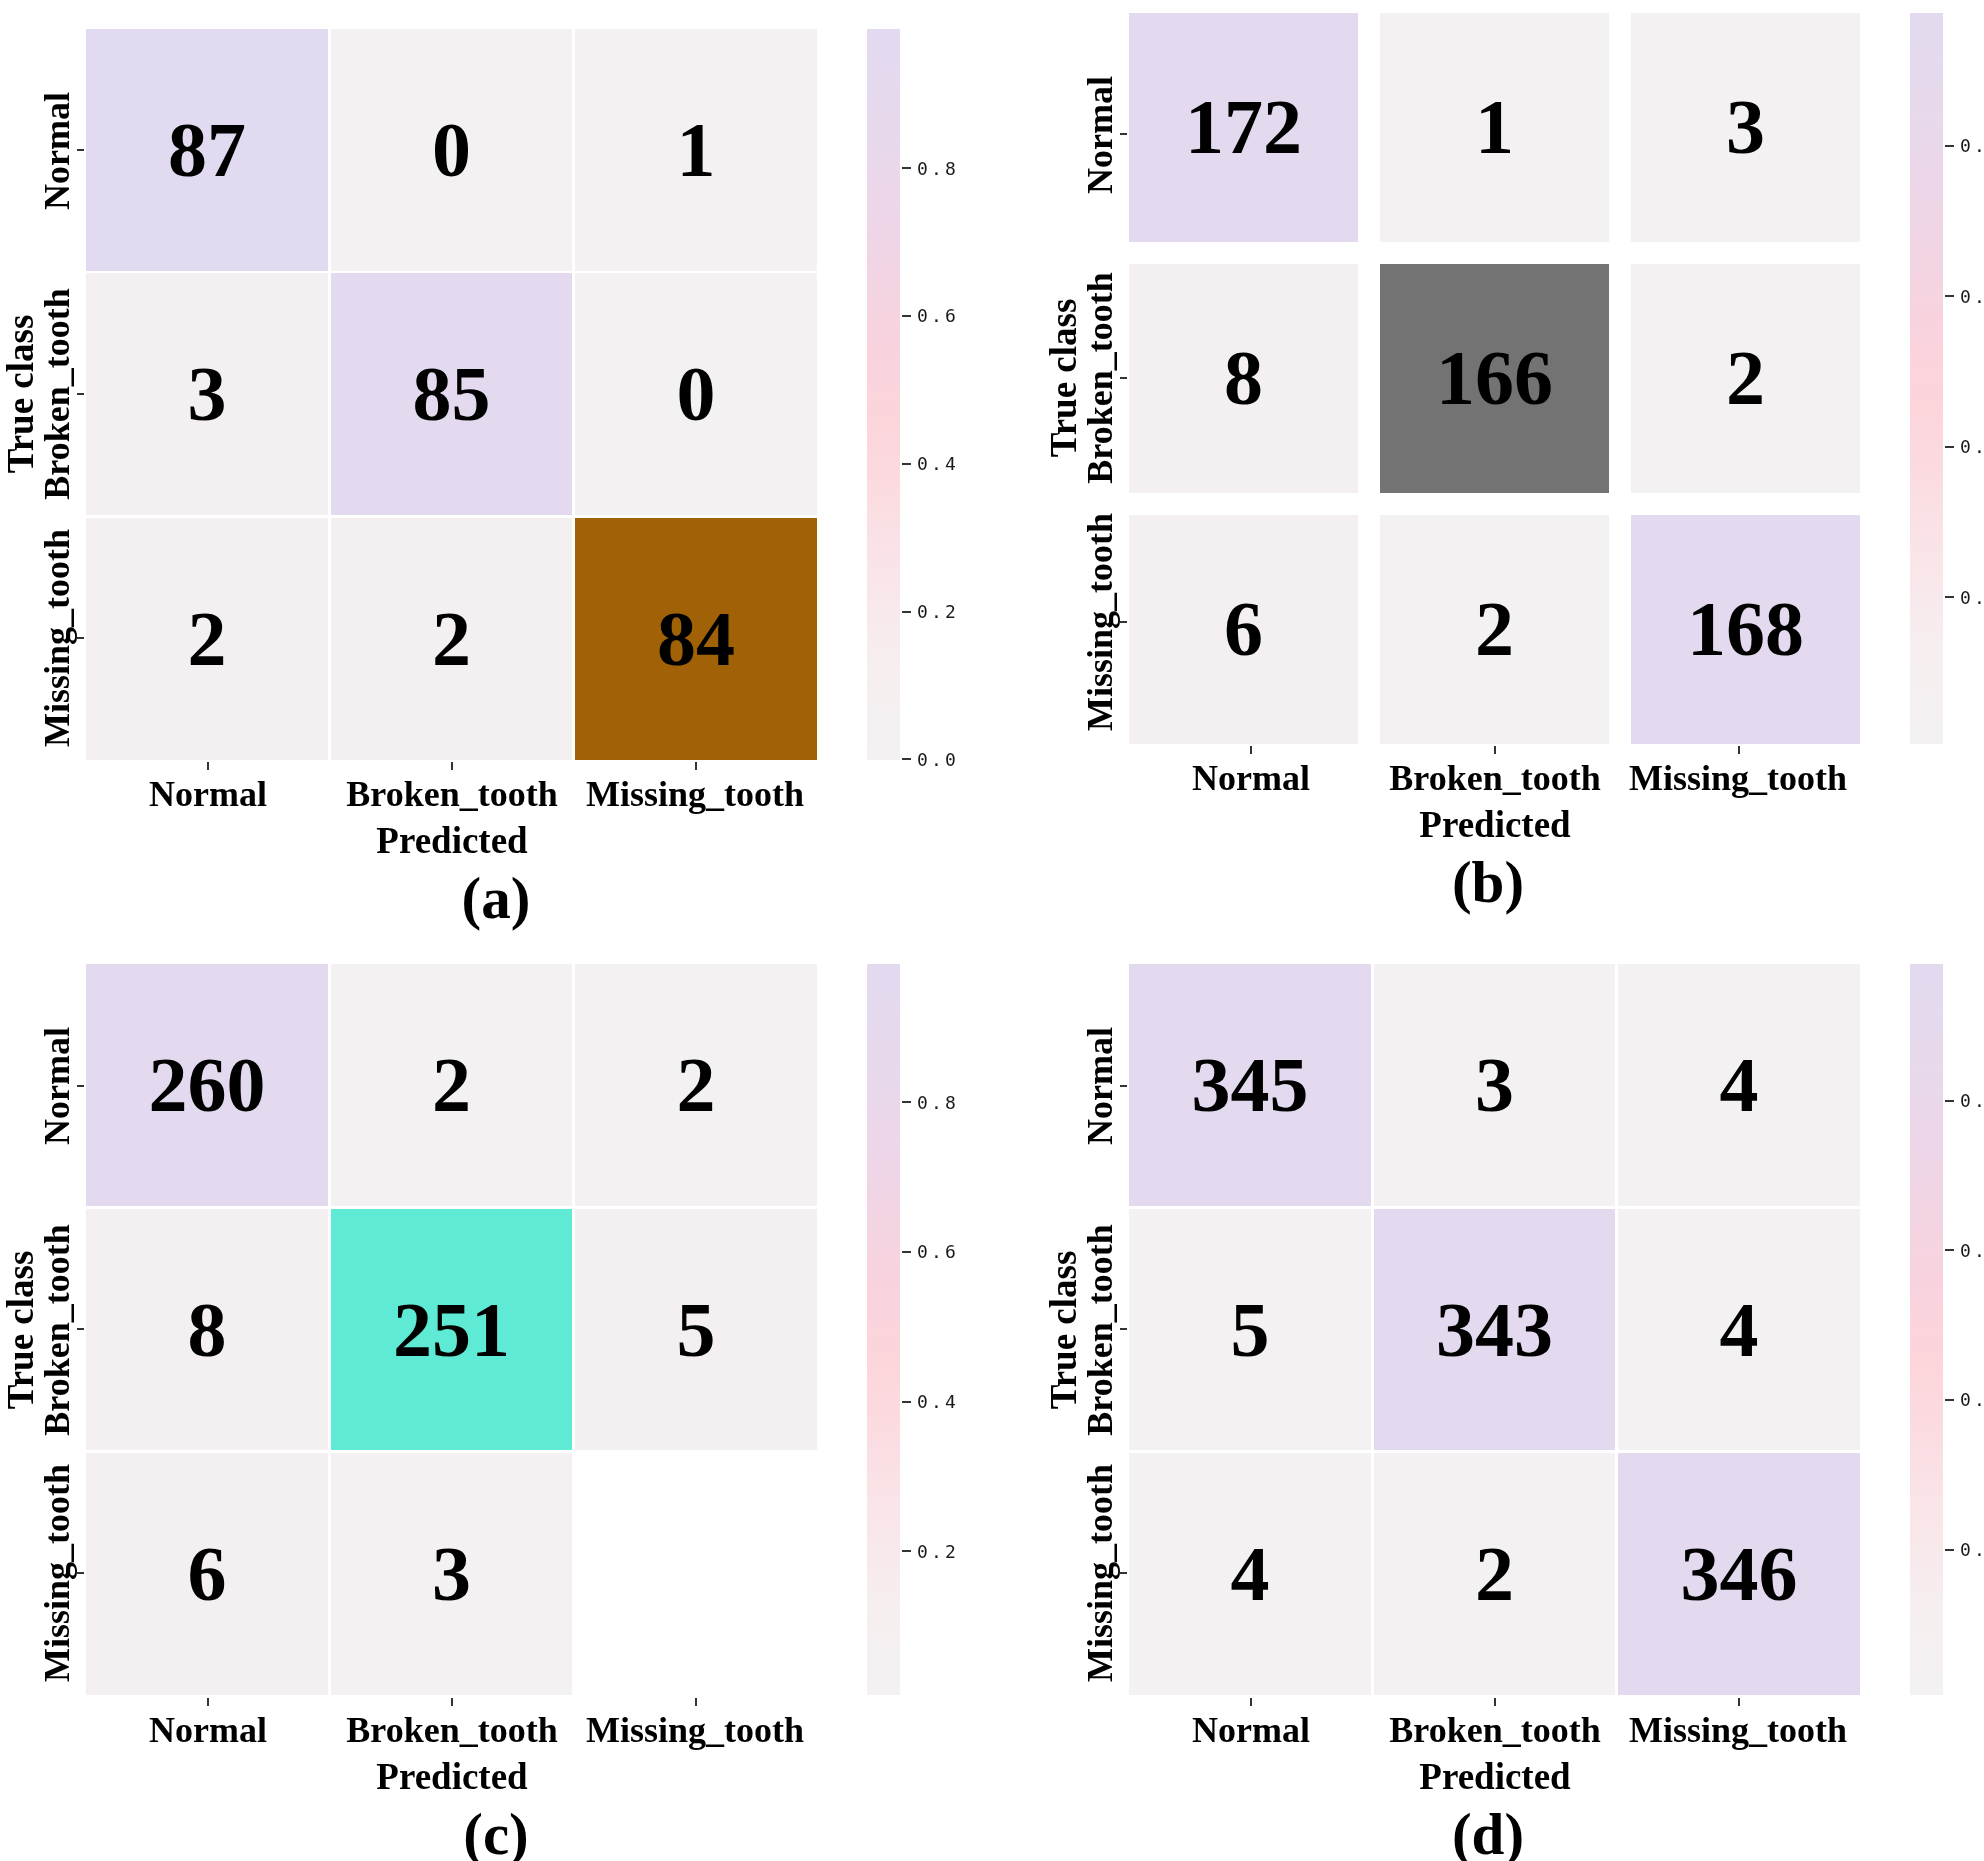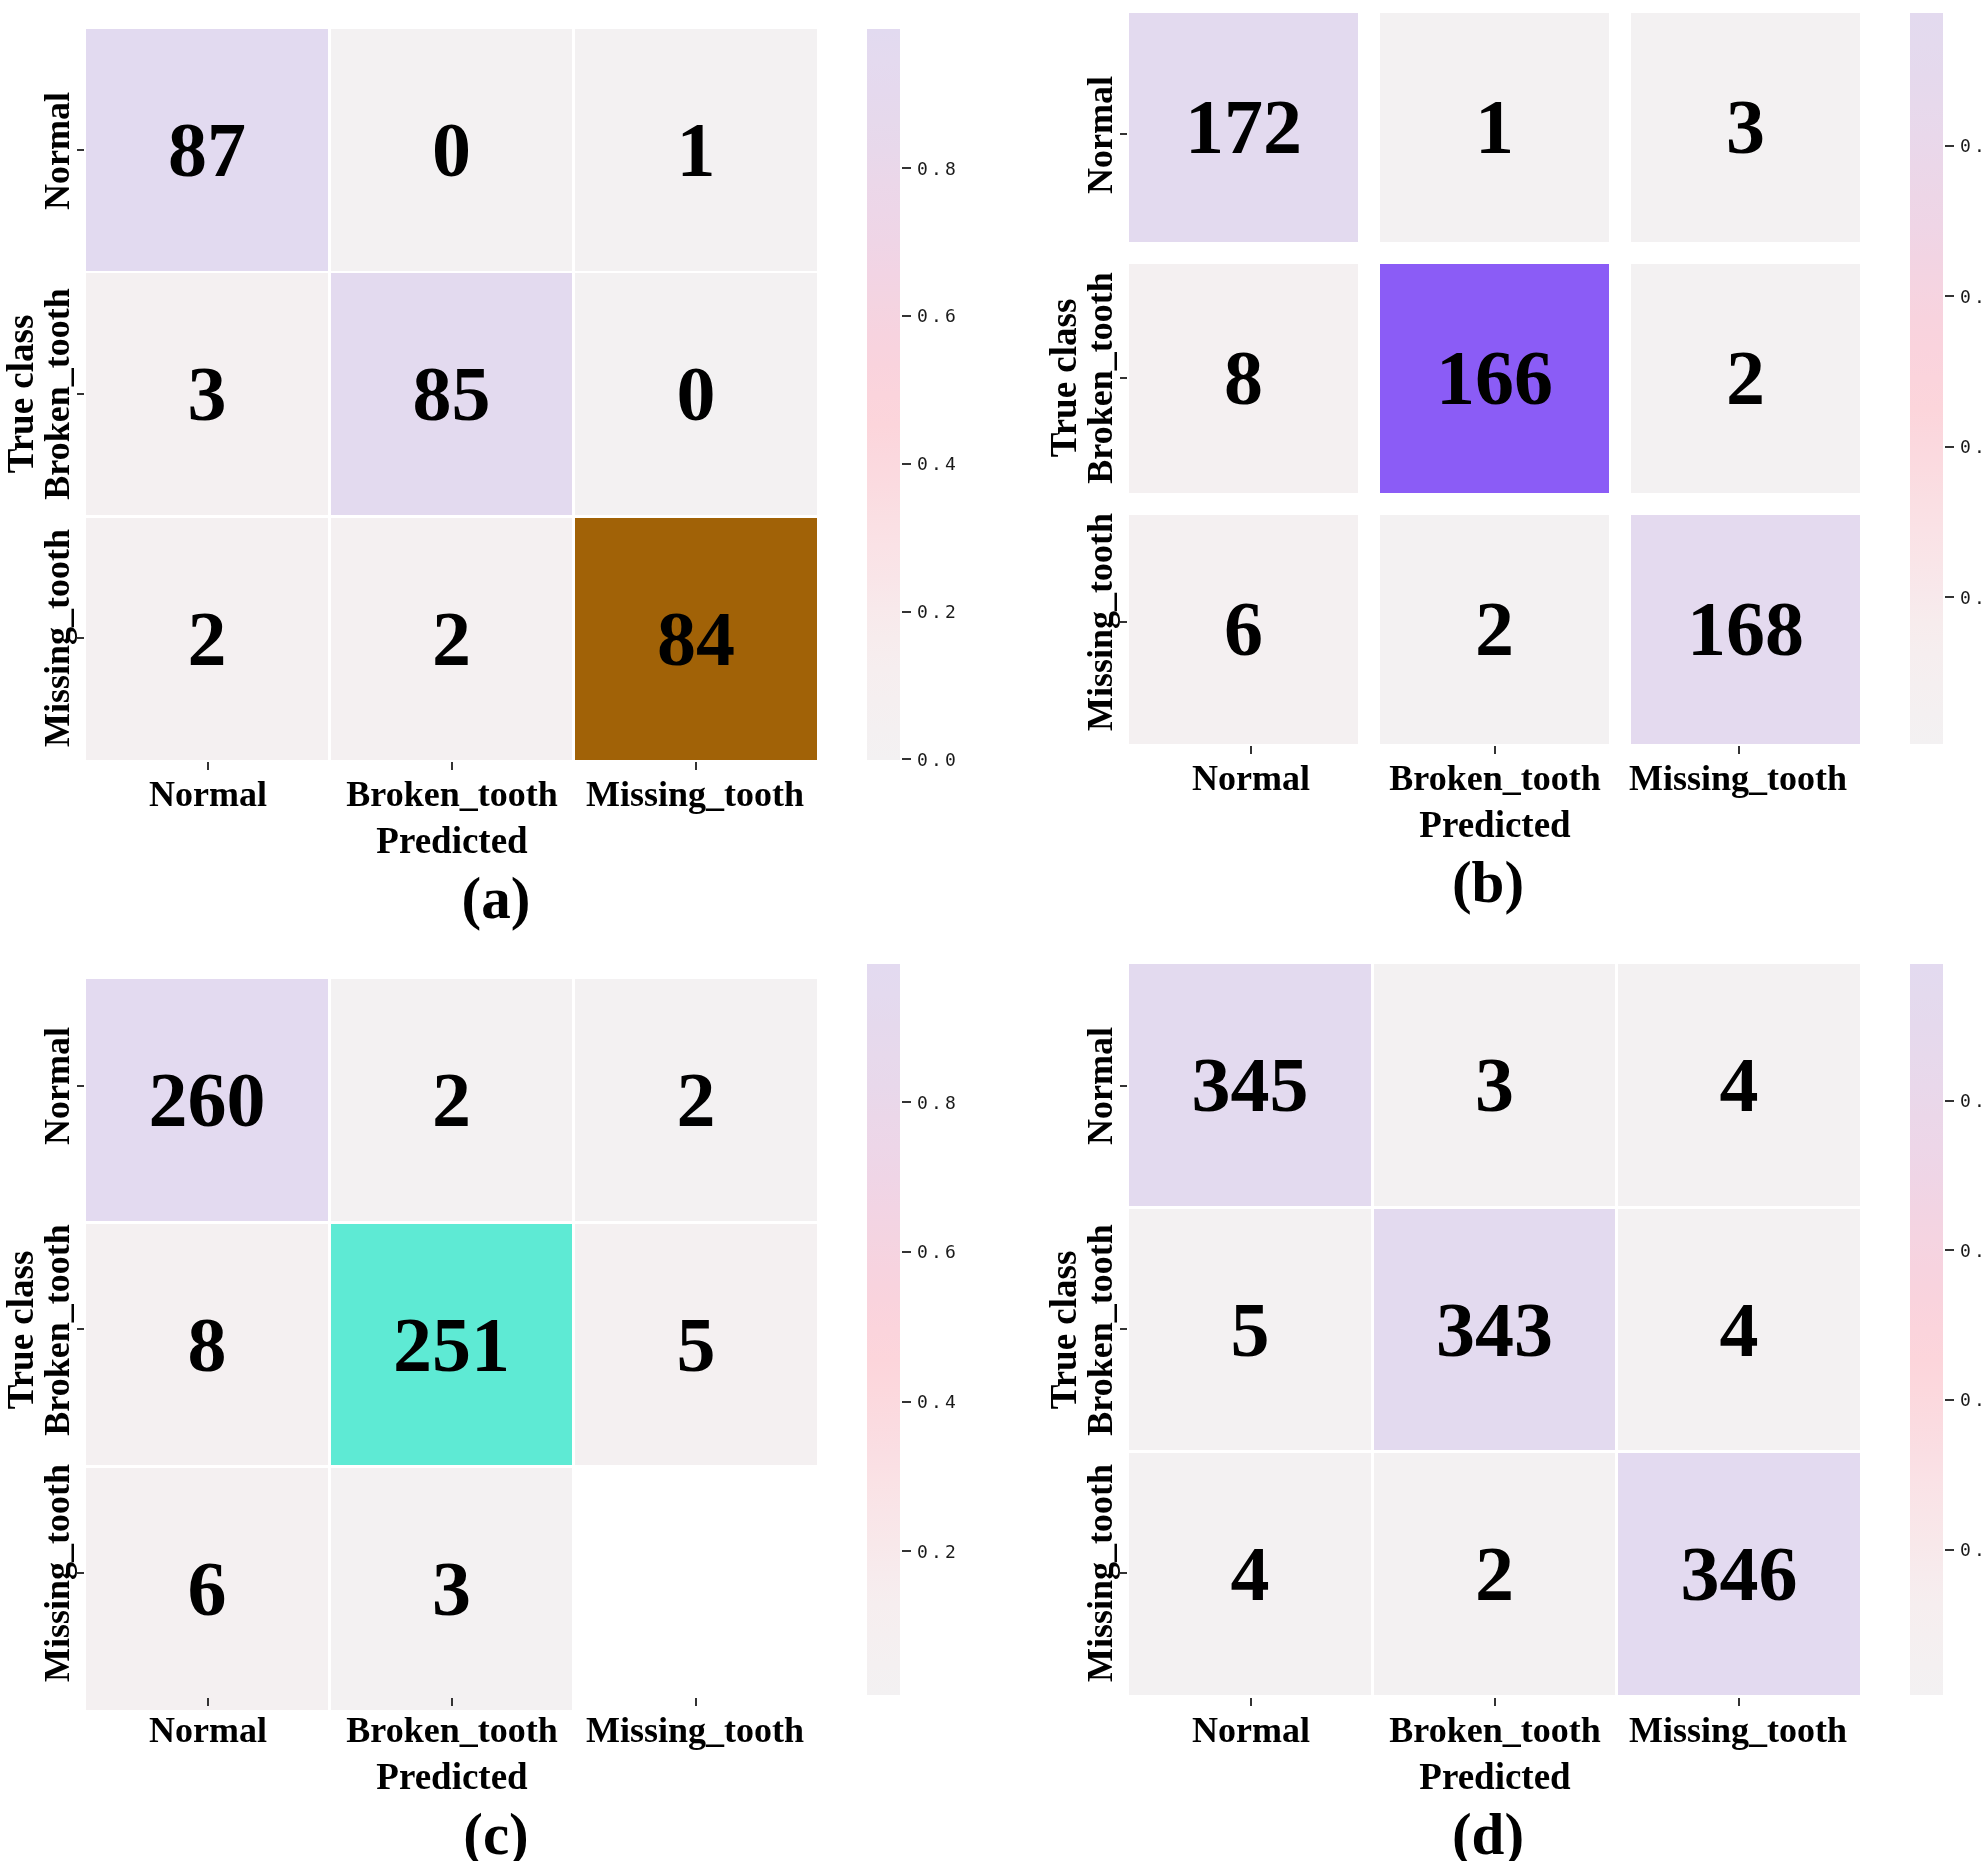--- a/index.html
+++ b/index.html
@@ -105,21 +105,21 @@
         </div>
         <div class="cell" style="background: rgb(243, 241, 242);">
           <span class="cell-value">1</span>
         </div>
         <div class="cell" style="background: rgb(243, 241, 242);">
           <span class="cell-value">3</span>
         </div>
         <div class="cell" style="background: rgb(244, 240, 241);">
           <span class="cell-value">8</span>
         </div>
-        <div class="cell" style="background: #8b5cf6;">
+        <div class="cell" style="background: #737373;">
           <span class="cell-value">166</span>
         </div>
         <div class="cell" style="background: rgb(243, 241, 242);">
           <span class="cell-value">2</span>
         </div>
         <div class="cell" style="background: rgb(244, 240, 241);">
           <span class="cell-value">6</span>
         </div>
         <div class="cell" style="background: rgb(243, 241, 242);">
           <span class="cell-value">2</span>
@@ -149,21 +149,21 @@
       <div class="colorbar-tick-label" style="left: 968px; top: 137px;">0.8</div>
       <div class="colorbar-tick-mark" style="left: 953px; top: 295px; width: 9px; height: 1.9px;"></div>
       <div class="colorbar-tick-label" style="left: 968px; top: 288px;">0.6</div>
       <div class="colorbar-tick-mark" style="left: 953px; top: 446px; width: 9px; height: 1.9px;"></div>
       <div class="colorbar-tick-label" style="left: 968px; top: 438px;">0.4</div>
       <div class="colorbar-tick-mark" style="left: 953px; top: 596px; width: 9px; height: 1.9px;"></div>
       <div class="colorbar-tick-label" style="left: 968px; top: 589px;">0.2</div>
       <div class="panel-caption" style="left: 496px; top: 853px;">(b)</div>
     </section>
     <section class="panel" style="left: 0px; top: 931px;">
-      <div class="heatmap" style="left: 86px; top: 33px; width: 731px; height: 731px; margin-top: 15px;">
+      <div class="heatmap" style="left: 86px; top: 33px; width: 731px; height: 731px;">
         <div class="cell" style="background: rgb(227, 218, 240);">
           <span class="cell-value">260</span>
         </div>
         <div class="cell" style="background: rgb(243, 241, 242);">
           <span class="cell-value">2</span>
         </div>
         <div class="cell" style="background: rgb(243, 241, 242);">
           <span class="cell-value">2</span>
         </div>
         <div class="cell" style="background: rgb(244, 240, 241);">

